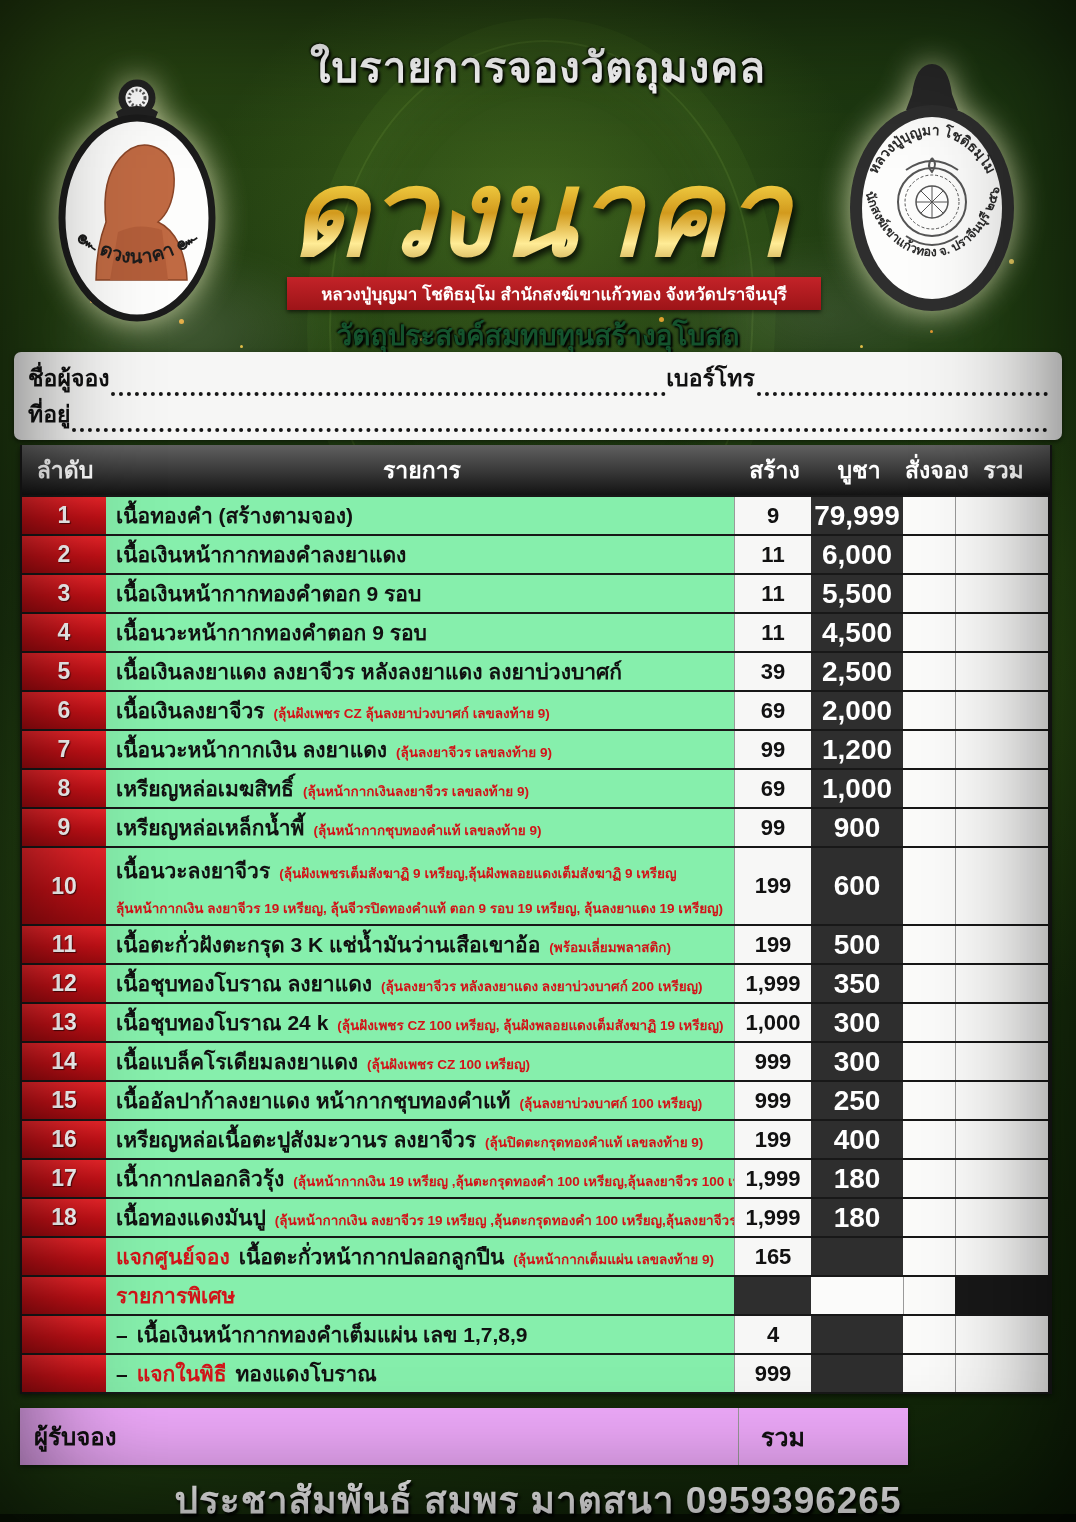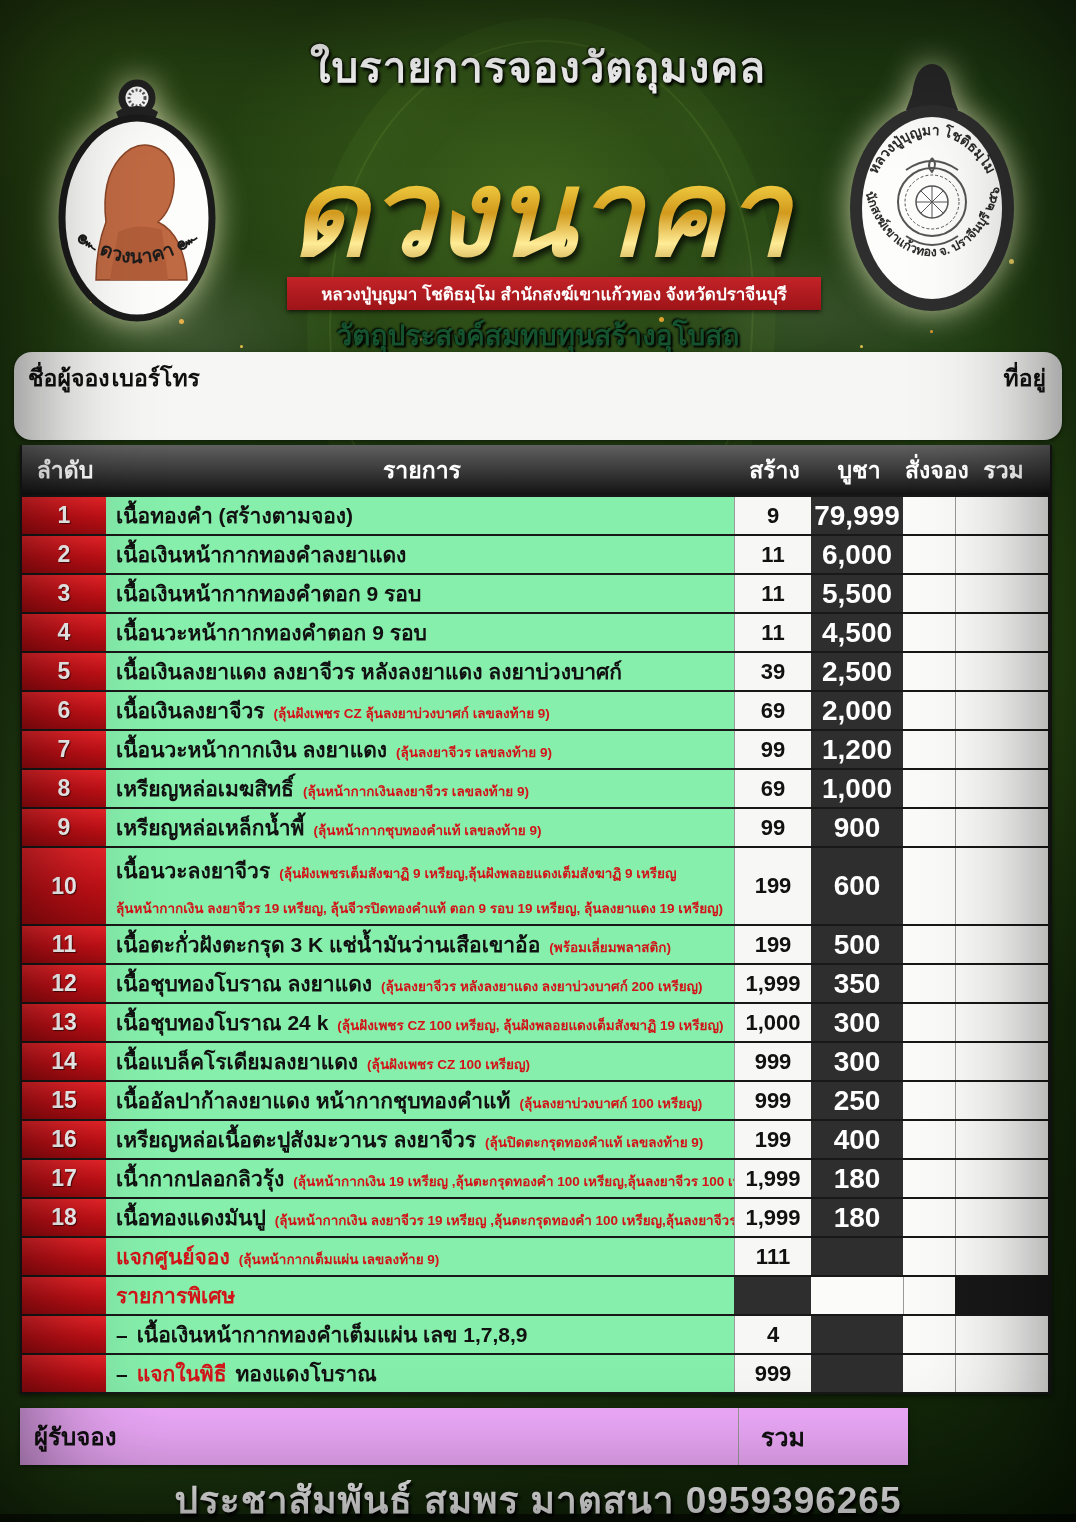--- a/index.html
+++ b/index.html
@@ -50,22 +50,22 @@
     box-shadow:0 2px 4px rgba(0,0,0,.6); }
   .subtitle { position:absolute; top:313px; left:0; width:100%; text-align:center;
     color:#14532d; font-size:28px; font-weight:700;
     text-shadow:2px 2px 2px #000, -1px -1px 2px #000; }
   .medallion { position:absolute; filter:drop-shadow(0 0 16px rgba(255,255,210,.75)); }
   .medallion.left { left:58px; top:72px; width:158px; height:252px; }
   .medallion.right { left:846px; top:50px; width:172px; height:266px; }
 
   
   .form-box { position:absolute; top:352px; left:14px; width:1048px; height:88px;
-    background:#f6f6f5; border-radius:18px; padding:10px 14px 8px 14px;
-    display:flex; flex-direction:row; justify-content:space-between;
+    background:#f6f6f5; border-radius:7px; padding:10px 14px 8px 14px;
+    display:flex; flex-direction:column; justify-content:space-between;
     box-shadow:0 2px 5px rgba(0,0,0,.5); }
   .form-line { display:flex; align-items:flex-end; font-size:23px; font-weight:700; color:#111; height:34px; }
   .form-line .lbl { white-space:nowrap; padding-right:2px; }
   .dots { border-bottom:4px dotted #161616; height:26px; }
   .dots.grow2 { flex:2.0; } .dots.grow1 { flex:1.05; } .dots.full { flex:1; }
 
   
   .table { position:absolute; top:445px; left:20px; width:1032px;
     background:#181818; padding:0 2px 2px 2px; box-shadow:0 2px 6px rgba(0,0,0,.55); }
   .thead { display:grid; grid-template-columns:86px 628px 77px 92px 52px 93px; height:50px;
@@ -448,24 +448,25 @@
     <div class="c order"></div>
     <div class="c total"></div>
   </div>
 
   <div class="row">
     <div class="c no"></div>
     <div class="c name">
       <div class="nameline">
 
         <span class="redlabel">แจกศูนย์จอง</span>
+        <span class="nm">เนื้อตะกั่วหน้ากากปลอกลูกปืน</span>
         <span class="note">(ลุ้นหน้ากากเต็มแผ่น  เลขลงท้าย 9)</span>
       </div>
     </div>
-    <div class="c made">111</div>
+    <div class="c made">165</div>
     <div class="c price"></div>
     <div class="c order"></div>
     <div class="c total"></div>
   </div>
 
   <div class="row">
     <div class="c no"></div>
     <div class="c name">
       <div class="nameline">
 

